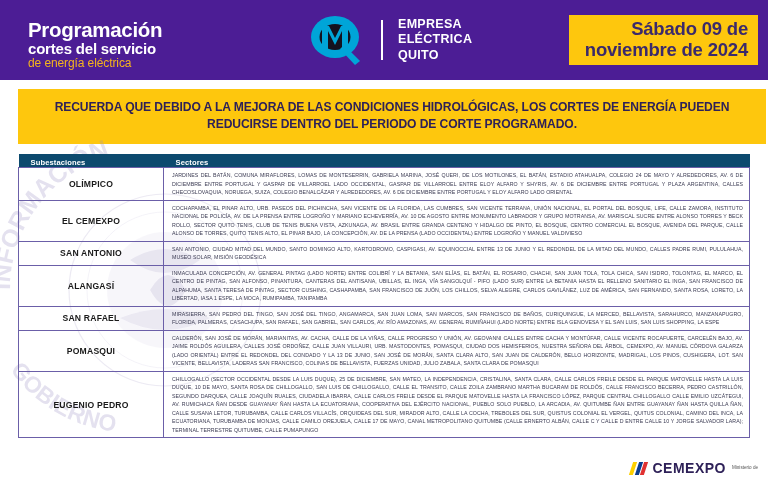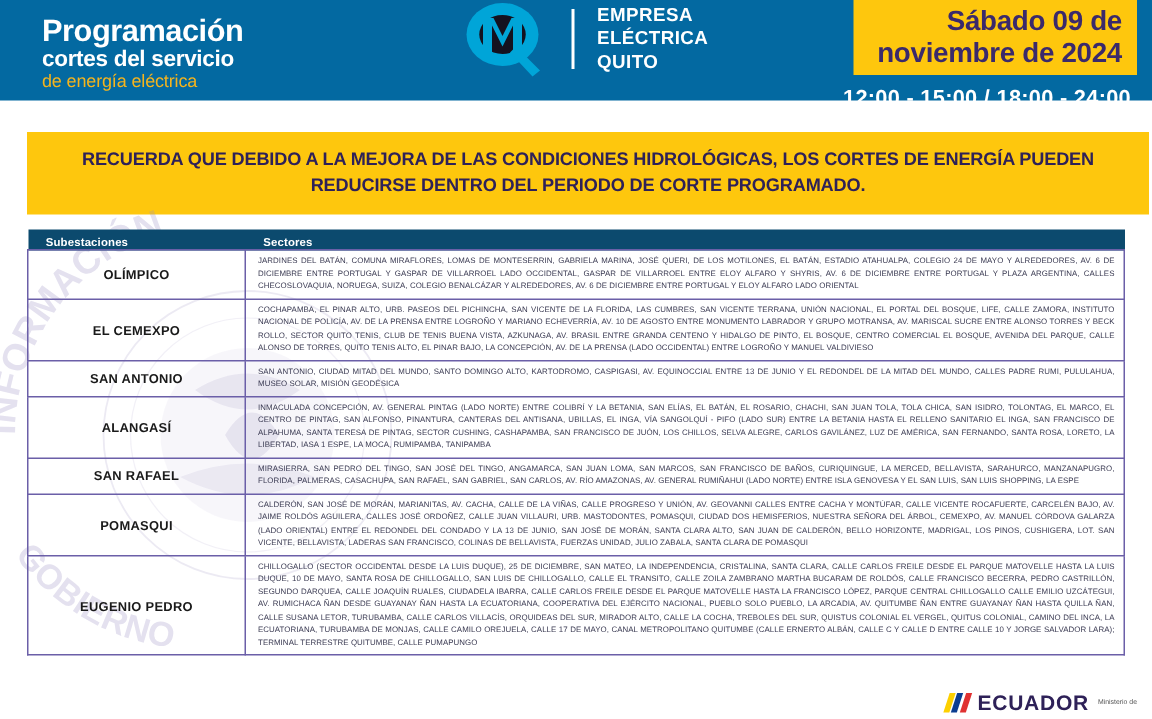--- a/index.html
+++ b/index.html
@@ -7,24 +7,24 @@
     width: 768px; height: 479px;
     font-family: "Liberation Sans", sans-serif;
     background: #ffffff;
     overflow: hidden;
   }
   .page { position: relative; width: 768px; height: 479px; background:#ffffff; }
 
   
   .header {
     position: relative;
-    height: 67px;
-    background: #0369a1;
+    height: 80px;
+    background: #4c1d95;
     display: flex;
-    align-items: flex-start;
+    align-items: center;
   }
   .header-left {
     padding: 10px 0 0 28px;
     display: flex; flex-direction: column; justify-content: center;
     width: 300px;
   }
   .hl-1 {
     color: #ffffff; font-size: 20.5px; font-weight: bold;
     letter-spacing: -0.3px; line-height: 1.06;
     font-stretch: condensed;
@@ -61,21 +61,21 @@
     padding: 4px 10px 5px 16px;
     line-height: 1.12;
     letter-spacing: -0.2px;
   }
   .hours {
     color: #ffffff; font-size: 14.5px; font-weight: bold;
     margin-top: 8px; padding-right: 4px; letter-spacing: 0.2px;
   }
 
   
-  .notice-wrap { padding: 9px 2px 0 18px; background:#fff;margin-top:12px; }
+  .notice-wrap { padding: 9px 2px 0 18px; background:#fff; }
   .notice {
     background: #fec70d;
     color: #2e2158;
     font-size: 12.1px; font-weight: bold;
     text-align: center;
     padding: 10px 8px 11px 8px;
     line-height: 1.42;
     letter-spacing: -0.1px;
   }
 
@@ -173,21 +173,20 @@
       <div class="logo-text">
         <div>EMPRESA</div>
         <div>ELÉCTRICA</div>
         <div>QUITO</div>
       </div>
     </div>
 
     <div class="header-right">
       <div class="date-badge" style="white-space:pre-line;">Sábado 09 de
 noviembre de 2024</div>
-      <div class="hours">12:00 - 15:00 / 18:00 - 24:00</div>
     </div>
   </div>
 
   <svg class="watermark" viewBox="0 0 330 300">
     <defs>
       <path id="arc1" d="M 10 150 A 140 140 0 0 1 150 10"></path>
       <path id="arc2" d="M 10 230 A 150 150 0 0 0 160 290"></path>
     </defs>
     <circle cx="165" cy="150" r="96" fill="none" stroke="#b9b2d4" stroke-width="1.2" opacity="0.55"></circle>
     <circle cx="165" cy="150" r="78" fill="none" stroke="#c9c3de" stroke-width="0.8" opacity="0.5"></circle>
@@ -249,17 +248,17 @@
       </tbody>
     </table>
   </div>
 
   <div class="footer">
     <div class="ec-flag">
       <div class="ec-bar ec-y"></div>
       <div class="ec-bar ec-b"></div>
       <div class="ec-bar ec-r"></div>
     </div>
-    <div class="ec-word">ECUADOR</div>
+    <div class="ec-word">CEMEXPO</div>
     <div class="ec-min">Ministerio de</div>
   </div>
 
 </div>
 
 </body></html>

